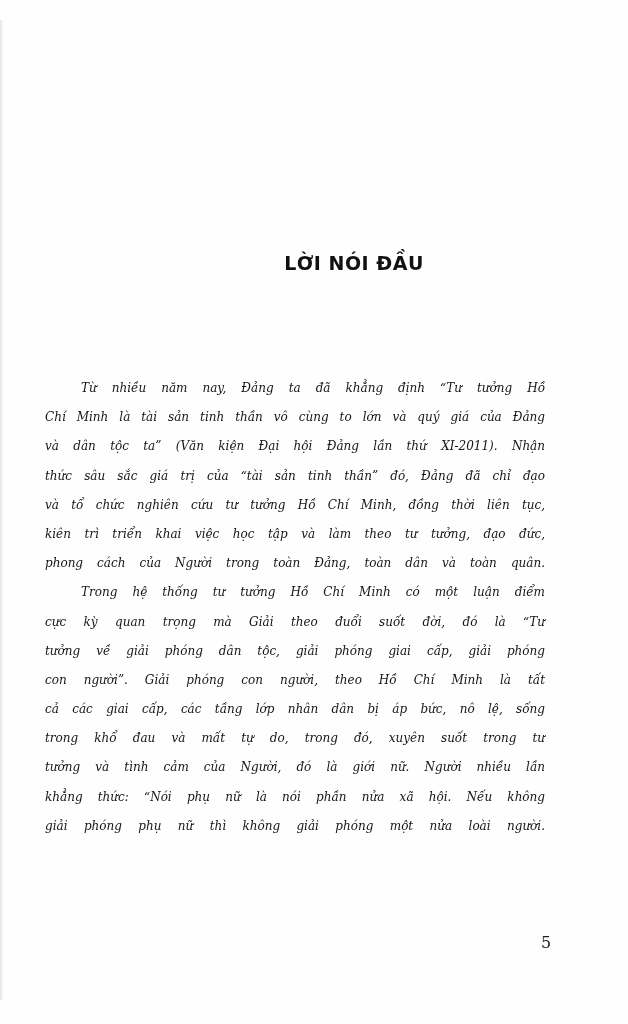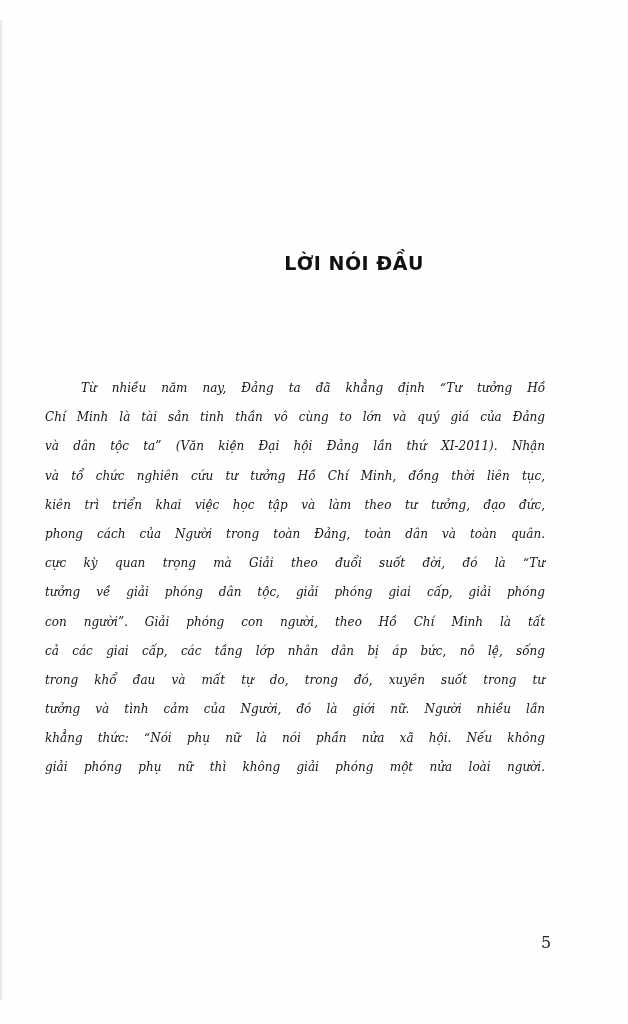--- a/index.html
+++ b/index.html
@@ -77,25 +77,27 @@
 <div class="page">
   <div class="left-edge"></div>
 
   <h1 class="heading" style="margin:0;">LỜI NÓI ĐẦU</h1>
 
   <div class="body-text">
     <div>
       <span class="line indent">Từ nhiều năm nay, Đảng ta đã khẳng định “Tư tưởng Hồ</span>
       <span class="line">Chí Minh là tài sản tinh thần vô cùng to lớn và quý giá của Đảng</span>
       <span class="line">và dân tộc ta” (Văn kiện Đại hội Đảng lần thứ XI-2011). Nhận</span>
+      <span class="line">thức sâu sắc giá trị của “tài sản tinh thần” đó, Đảng đã chỉ đạo</span>
       <span class="line">và tổ chức nghiên cứu tư tưởng Hồ Chí Minh, đồng thời liên tục,</span>
       <span class="line">kiên trì triển khai việc học tập và làm theo tư tưởng, đạo đức,</span>
       <span class="line">phong cách của Người trong toàn Đảng, toàn dân và toàn quân.</span>
     </div>
     <div>
+      <span class="line indent">Trong hệ thống tư tưởng Hồ Chí Minh có một luận điểm</span>
       <span class="line">cực kỳ quan trọng mà Giải theo đuổi suốt đời, đó là “Tư</span>
       <span class="line">tưởng về giải phóng dân tộc, giải phóng giai cấp, giải phóng</span>
       <span class="line">con người”. Giải phóng con người, theo Hồ Chí Minh là tất</span>
       <span class="line">cả các giai cấp, các tầng lớp nhân dân bị áp bức, nô lệ, sống</span>
       <span class="line">trong khổ đau và mất tự do, trong đó, xuyên suốt trong tư</span>
       <span class="line">tưởng và tình cảm của Người, đó là giới nữ. Người nhiều lần</span>
       <span class="line">khẳng thức: “Nói phụ nữ là nói phần nửa xã hội. Nếu không</span>
       <span class="line">giải phóng phụ nữ thì không giải phóng một nửa loài người.</span>
     </div>
   </div>

